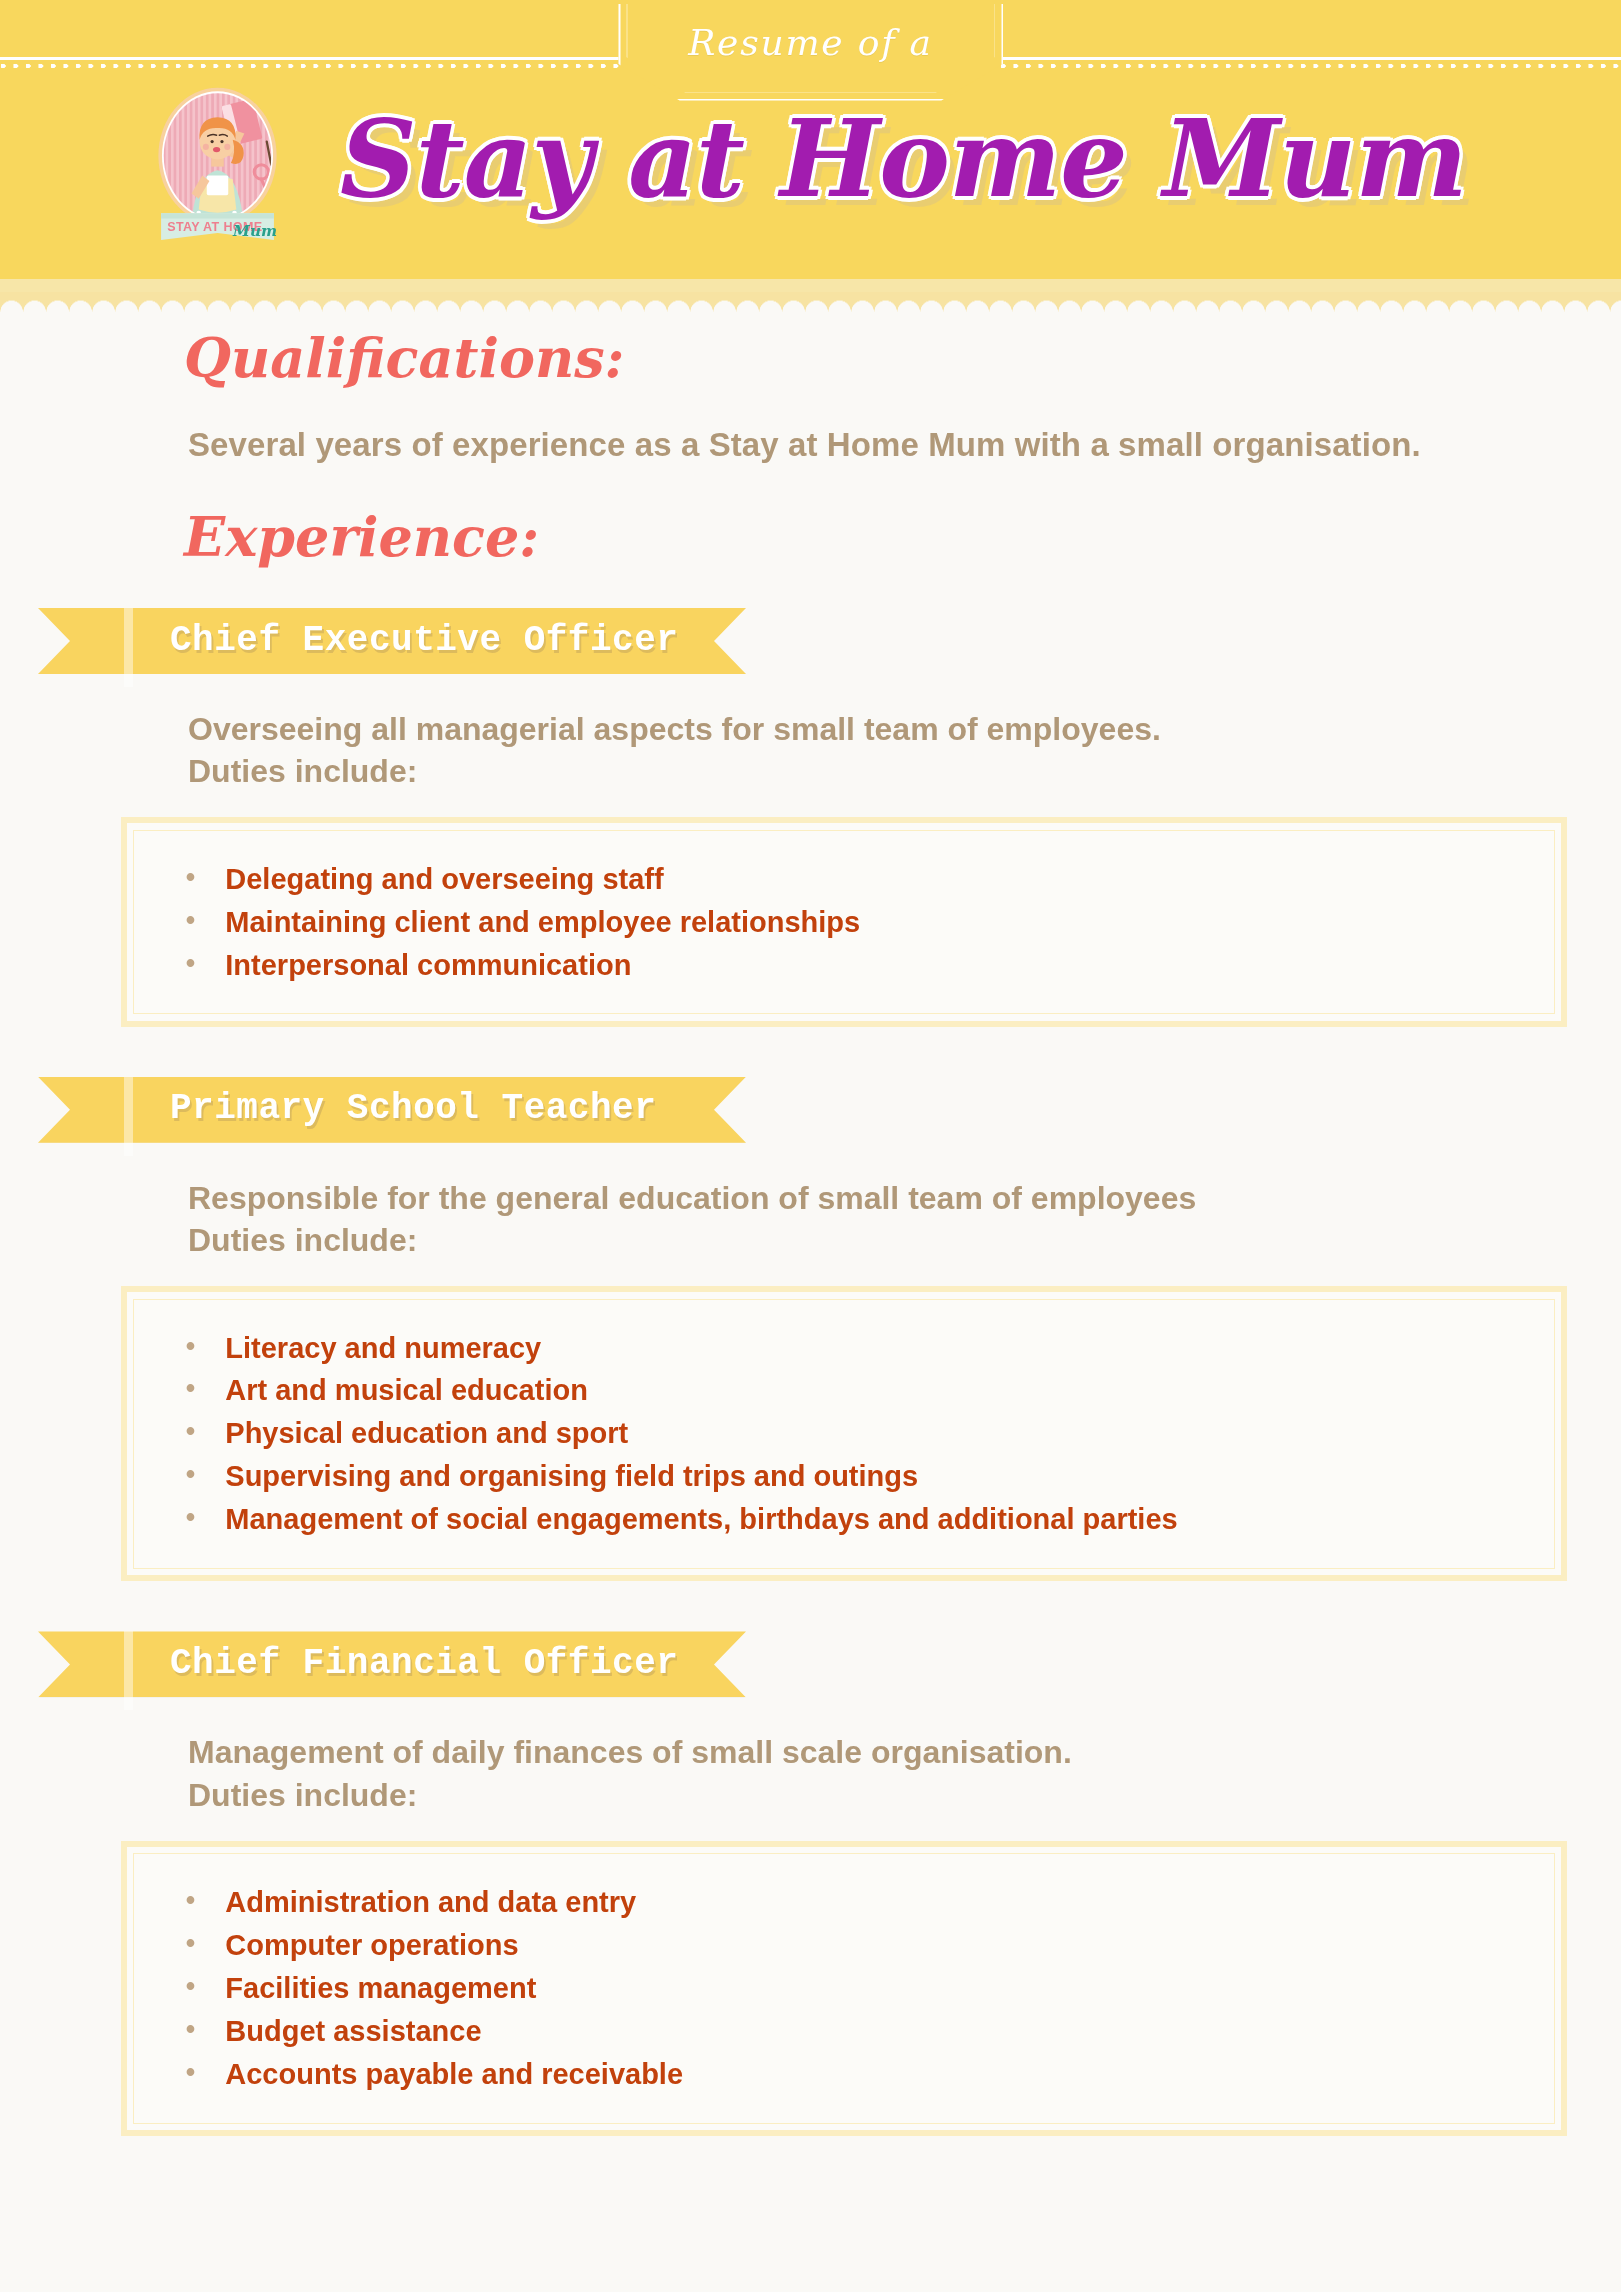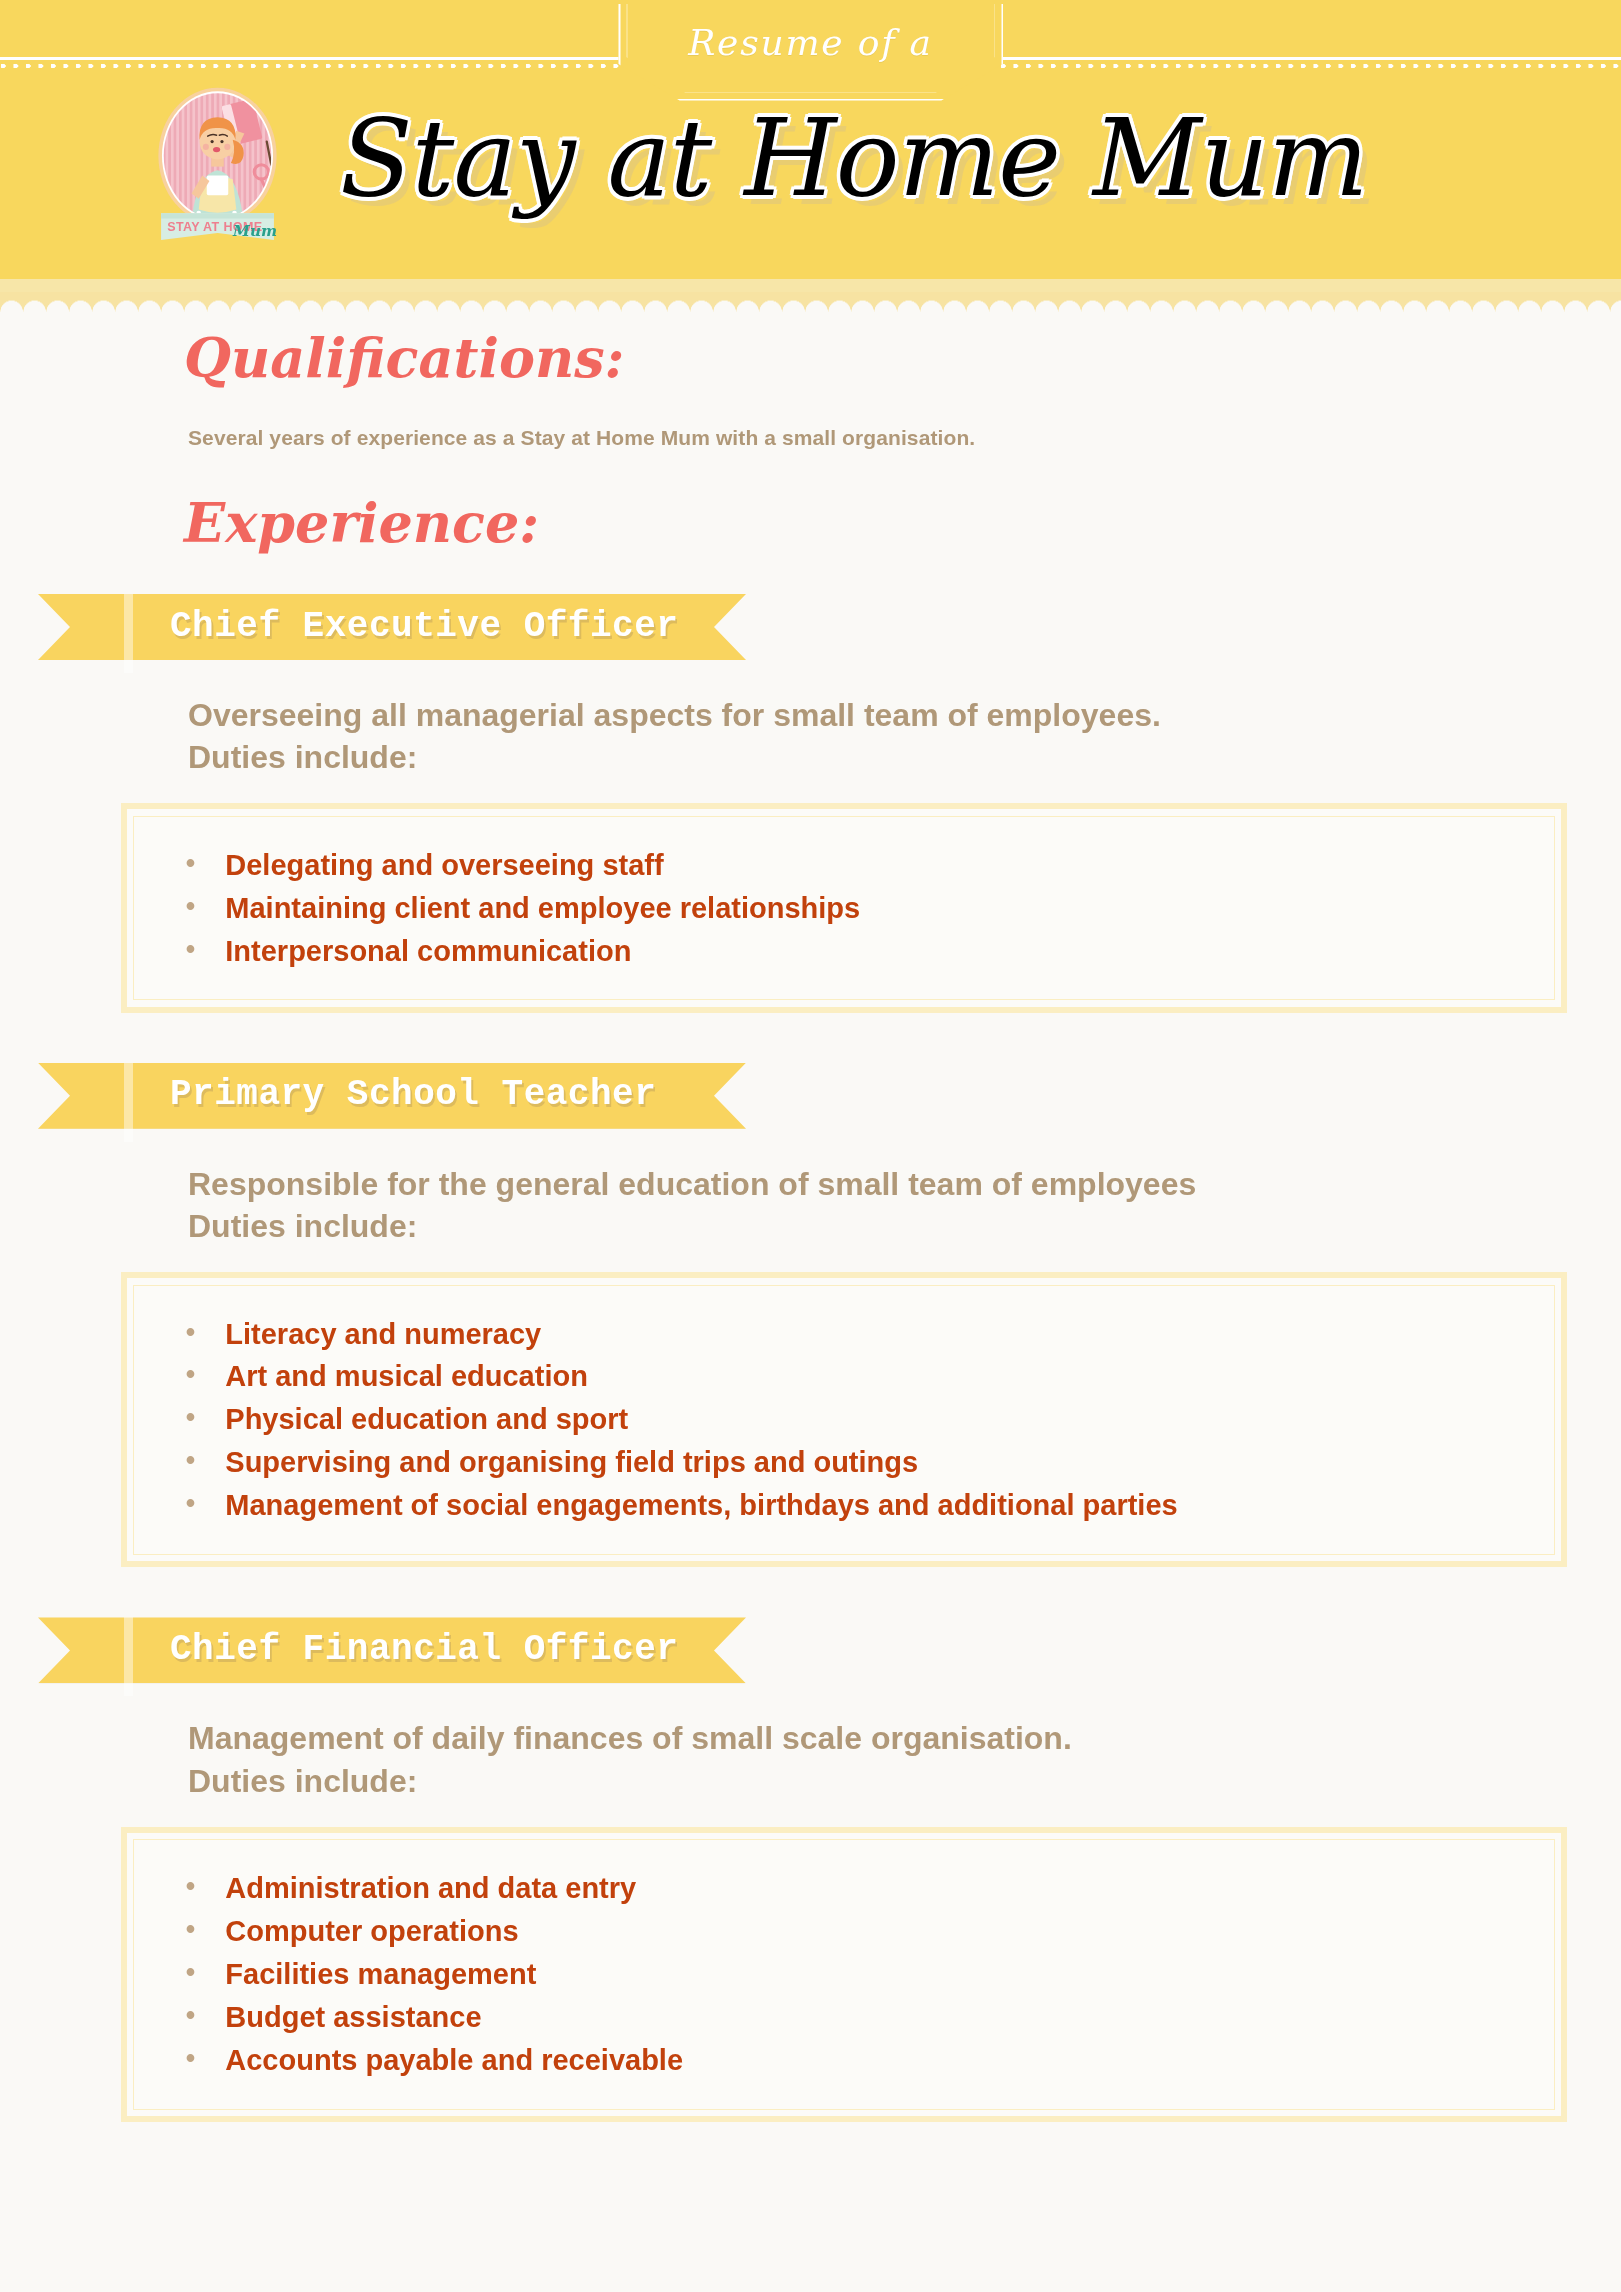--- a/index.html
+++ b/index.html
@@ -97,25 +97,25 @@
     z-index: 4;
   }
   .logo svg { display: block; width: 100%; height: 100%; }
 
   
   .main-title {
     position: absolute;
     left: 340px;
     top: 106px;
     font-family: "DejaVu Serif", serif;
-    font-weight: normal;
+    font-weight: bold;
     font-style: italic;
     font-size: 106px;
     line-height: 1;
-    color: #000000;
+    color: #a21caf;
     letter-spacing: -0.9px;
     text-shadow:
       -2.7px -2.7px 0 #ffffff,  2.7px -2.7px 0 #ffffff,
       -2.7px  2.7px 0 #ffffff,  2.7px  2.7px 0 #ffffff,
       -3.6px  0   0 #ffffff,  3.6px  0   0 #ffffff,
        0   -3.6px 0 #ffffff,  0    3.6px 0 #ffffff,
        8px 9px 0 rgba(205,185,150,0.35);
     white-space: nowrap;
   }
 
@@ -152,21 +152,21 @@
     color: #f1675f;
     margin-left: 184px;
   }
 
   .intro-text {
     margin-left: 188px;
     margin-top: 36px;
     font-family: "Liberation Sans Narrow", "Liberation Sans", sans-serif;
     font-stretch: condensed;
     font-weight: bold;
-    font-size: 21px;
+    font-size: 33px;
     color: #b09878;
     letter-spacing: 0.1px;
   }
 
   
   .ribbon-wrap {
     position: relative;
     height: 66px;
     margin-top: 39px;
   }

